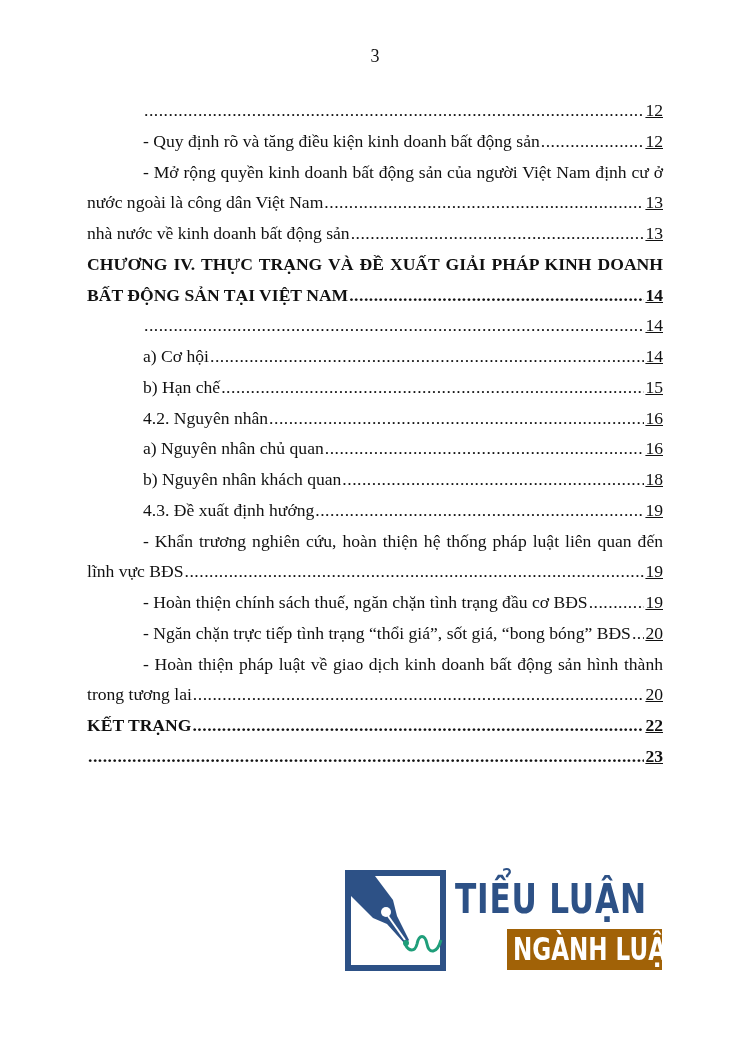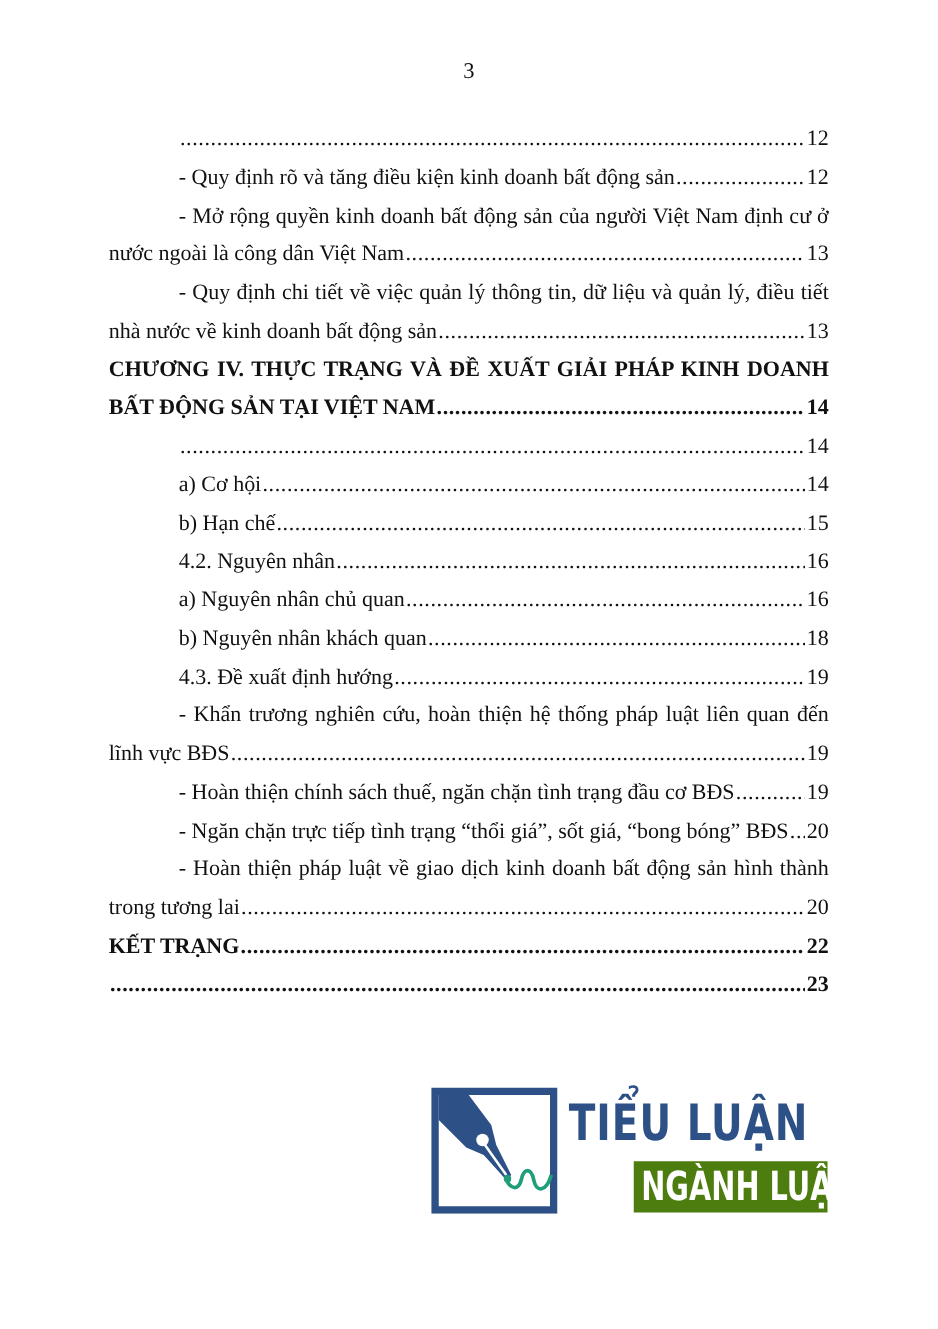--- a/index.html
+++ b/index.html
@@ -10,28 +10,28 @@
   .toc { position: absolute; top: 95px; left: 87px; width: 576px; }
   .line { position: relative; height: 30.75px; line-height: 30.75px; font-size: 17.6px;
           white-space: nowrap; }
   .line.indent { padding-left: 56px; }
   .line.bold { font-weight: bold; text-align: center; }
   .line.justify { text-align: justify; text-align-last: justify; }
   .lead { display: flex; align-items: baseline; }
   .lead .t { flex: 0 0 auto; }
   .lead .dots { flex: 1 1 auto; overflow: hidden; white-space: nowrap; margin: 0 1px; letter-spacing: 0.5px; }
   .lead .dots::before { content: "........................................................................................................................................................................................................................"; }
-  .lead .p { flex: 0 0 auto; }
+  .lead .p { flex: 0 0 auto; text-decoration: underline; }
 
   .logo { position: absolute; left: 345px; top: 870px; width: 320px; height: 102px; }
   .logo-box { position: absolute; left: 0; top: 0; width: 101px; height: 101px; }
   .logo-title { position: absolute; left: 110px; top: 6px; font-family: "DejaVu Sans", sans-serif;
                 font-weight: bold; font-size: 40px; color: #2d5186; letter-spacing: 1px;
                 transform: scaleX(0.78); transform-origin: left top; white-space: nowrap; }
-  .logo-badge { position: absolute; left: 162px; top: 59px; width: 155px; height: 41px; background: #4d7c0f; }
+  .logo-badge { position: absolute; left: 162px; top: 59px; width: 155px; height: 41px; background: #a16207; }
   .logo-badge span { position: absolute; left: 6px; top: 1px; font-family: "DejaVu Sans", sans-serif;
                      font-weight: bold; font-size: 32px; color: #ffffff; white-space: nowrap;
                      transform: scaleX(0.72); transform-origin: left top; }
 </style>
 </head>
 <body>
 
 <div class="page-number">3</div>
 
 <div class="toc" id="toc">
@@ -43,21 +43,20 @@
       <span class="t">- Quy định rõ và tăng điều kiện kinh doanh bất động sản</span>
       <span class="dots"></span>
       <span class="p">12</span>
     </div>
     <div class="line indent justify">- Mở rộng quyền kinh doanh bất động sản của người Việt Nam định cư ở</div>
     <div class="line lead">
       <span class="t">nước ngoài là công dân Việt Nam</span>
       <span class="dots"></span>
       <span class="p">13</span>
     </div>
-    <div class="line indent justify">- Quy định chi tiết về việc quản lý thông tin, dữ liệu và quản lý, điều tiết</div>
     <div class="line lead">
       <span class="t">nhà nước về kinh doanh bất động sản</span>
       <span class="dots"></span>
       <span class="p">13</span>
     </div>
     <div class="line bold justify">CHƯƠNG IV. THỰC TRẠNG VÀ ĐỀ XUẤT GIẢI PHÁP KINH DOANH</div>
     <div class="line bold lead">
       <span class="t">BẤT ĐỘNG SẢN TẠI VIỆT NAM</span>
       <span class="dots"></span>
       <span class="p">14</span>

